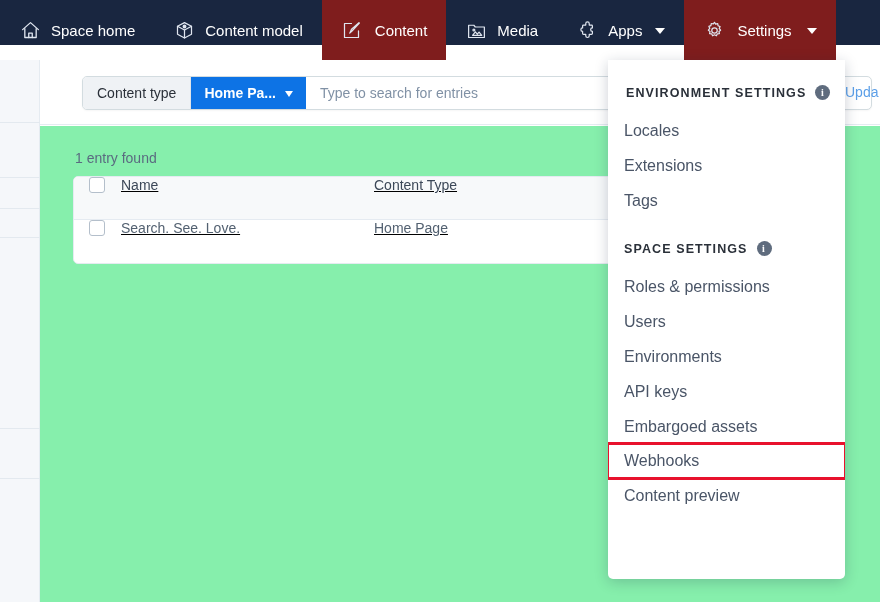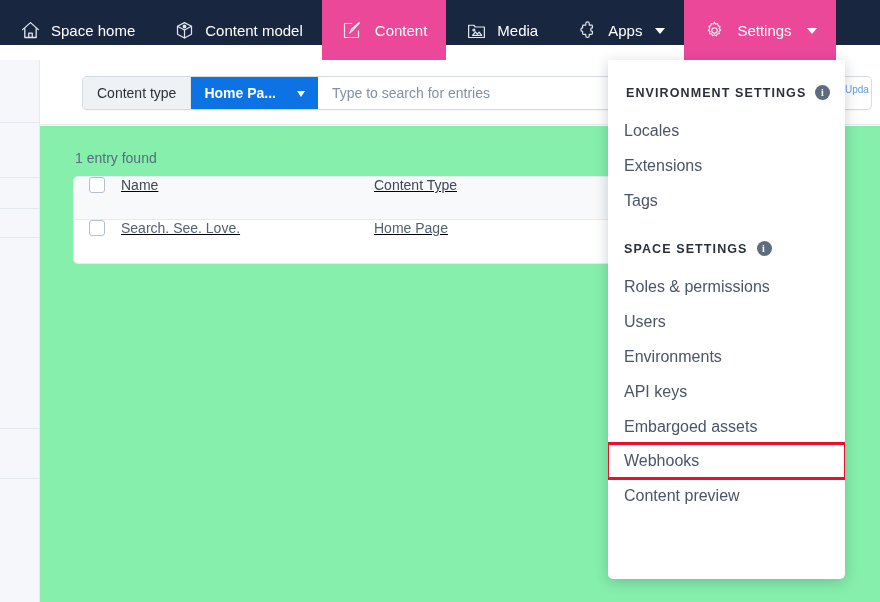--- a/index.html
+++ b/index.html
@@ -24,21 +24,21 @@
   .nav-item {
     display: flex; align-items: center; gap: 10px;
     padding: 0 19px;
     color: #ffffff;
     font-size: 15px;
     height: 60px;
     white-space: nowrap;
     cursor: pointer;
     user-select: none;
   }
-  .nav-item.active { background: #ec4899; gap: 12px; }
+  .nav-item.active { background: #7f1d1d; gap: 12px; }
   .nav-icon {
     width: 22px; height: 22px;
     display: inline-flex; align-items: center; justify-content: center;
     flex: 0 0 auto;
   }
   .nav-icon svg { display: block; }
   .nav-caret {
     width: 0; height: 0;
     border-left: 5px solid transparent;
     border-right: 5px solid transparent;
@@ -82,21 +82,21 @@
   .ct-label {
     display: flex; align-items: center;
     padding: 0 14px;
     background: #eff2f5;
     color: #2a3039;
     font-size: 14px;
     white-space: nowrap;
     border-right: 1px solid #e0e5ea;
   }
   .ct-pill {
-    display: flex; align-items: center; gap: 21px;
+    display: flex; align-items: center; gap: 9px;
     padding: 0 13px;
     background: #0d73e5;
     color: #ffffff;
     font-size: 14px; font-weight: bold;
     white-space: nowrap;
     cursor: pointer;
     text-align: right;
   }
   .pill-caret {
     width: 0; height: 0;
@@ -110,21 +110,21 @@
     border: 0; outline: none;
     padding: 0 14px;
     font-family: "Liberation Sans", sans-serif;
     font-size: 14px;
     color: #2a3039;
     background: transparent;
   }
   .search-input::placeholder { color: #8091a5; }
   .update-btn {
     position: absolute; top: 24px; left: 805px;
-    font-size: 10px;
+    font-size: 14px;
     color: #5b9fe8;
     white-space: nowrap;
     cursor: pointer;
     user-select: none;
   }
 
   
   .main {
     position: absolute; left: 40px; top: 126px;
     width: 840px; height: 476px;

